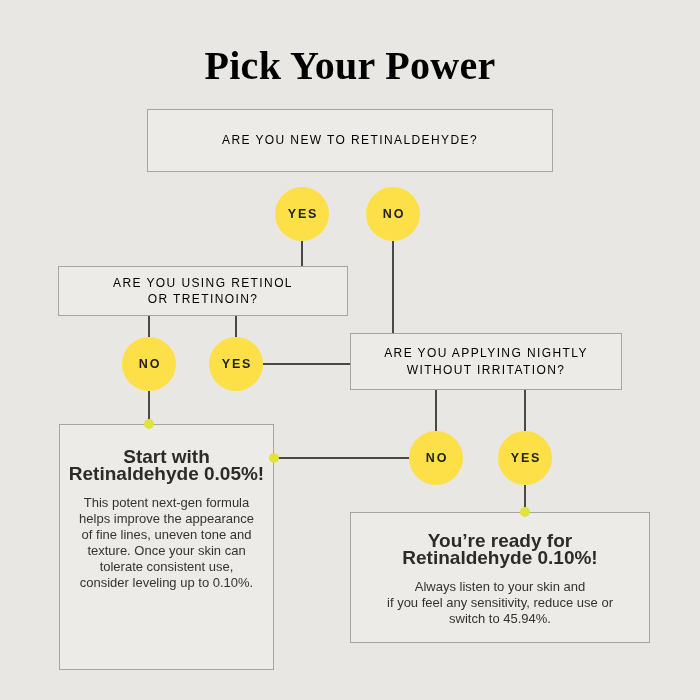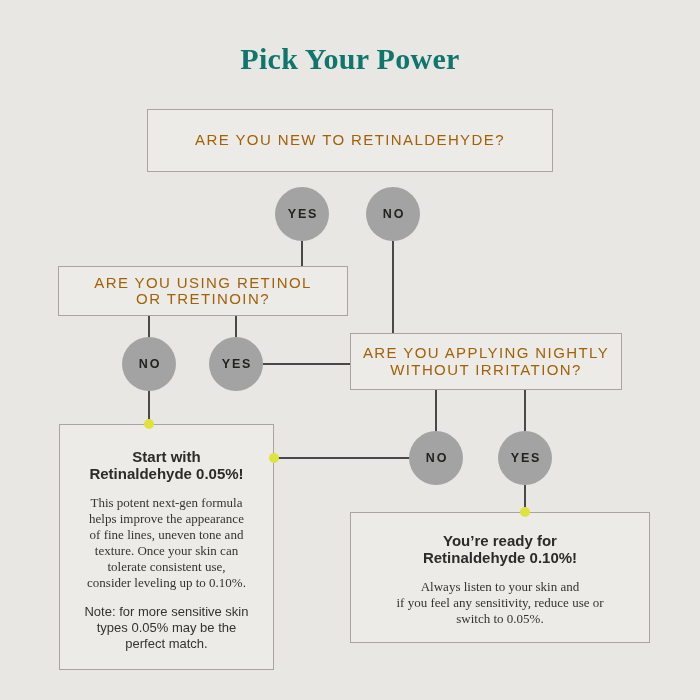--- a/index.html
+++ b/index.html
@@ -14,49 +14,49 @@
     height: 700px;
     background: #e9e7e3;
     overflow: hidden;
   }
   .page-title {
     position: absolute;
     left: 0; right: 0;
     top: 42px;
     text-align: center;
     font-family: "Liberation Serif", "DejaVu Serif", serif;
-    font-size: 30px;
+    font-size: 40px;
     font-weight: 600;
     letter-spacing: 0.3px;
-    color: #0f766e;
+    color: #000000;
   }
   .qbox {
     position: absolute;
     background: #edebe7;
     border: 1px solid #a9a59e;
     display: flex;
     align-items: center;
     justify-content: center;
     text-align: center;
   }
   .q-label {
-    font-size: 15px;
+    font-size: 12px;
     letter-spacing: 1.4px;
     line-height: 16.5px;
-    color: #a16207;
+    color: #000000;
     white-space: pre-line;
   }
   .qbox-1 { left: 147px; top: 109px; width: 406px; height: 63px; }
   .qbox-2 { left: 58px;  top: 266px; width: 290px; height: 50px; }
   .qbox-3 { left: 350px; top: 333px; width: 272px; height: 57px; }
   .circle {
     position: absolute;
     width: 54px; height: 54px;
     border-radius: 50%;
-    background: #a3a3a3;
+    background: #fde047;
     display: flex;
     align-items: center;
     justify-content: center;
     z-index: 3;
   }
   .circle span {
     font-size: 12.5px;
     font-weight: bold;
     letter-spacing: 1.8px;
     color: #23221f;
@@ -83,33 +83,32 @@
   .result-box {
     position: absolute;
     background: #edebe7;
     border: 1px solid #a9a59e;
     text-align: center;
     z-index: 2;
   }
   .result-005 { left: 59px;  top: 424px; width: 215px; height: 246px; padding-top: 23px; }
   .result-010 { left: 350px; top: 512px; width: 300px; height: 131px; padding-top: 19px; }
   .result-heading {
-    font-size: 15px;
+    font-size: 19px;
     font-weight: bold;
     line-height: 17px;
     color: #2c2b28;
     white-space: pre-line;
   }
   .result-body {
     margin-top: 13px;
     font-size: 13px;
     line-height: 16px;
     color: #343330;
     white-space: pre-line;
-    font-family: Liberation Serif, serif;
   }
   .result-note {
     margin-top: 13px;
     font-size: 13px;
     line-height: 16px;
     color: #343330;
     white-space: pre-line;
   }
 </style>
 </head>
@@ -169,26 +168,23 @@
 
   <div class="result-box result-005">
     <div class="result-heading">Start with
 Retinaldehyde 0.05%!</div>
     <div class="result-body">This potent next-gen formula
 helps improve the appearance
 of fine lines, uneven tone and
 texture. Once your skin can
 tolerate consistent use,
 consider leveling up to 0.10%.</div>
-    <div class="result-note">Note: for more sensitive skin
-types 0.05% may be the
-perfect match.</div>
   </div>
 
   <div class="result-box result-010">
     <div class="result-heading">You’re ready for
 Retinaldehyde 0.10%!</div>
     <div class="result-body">Always listen to your skin and
 if you feel any sensitivity, reduce use or
-switch to 0.05%.</div>
+switch to 45.94%.</div>
   </div>
 
 </div>
 
 </body></html>

